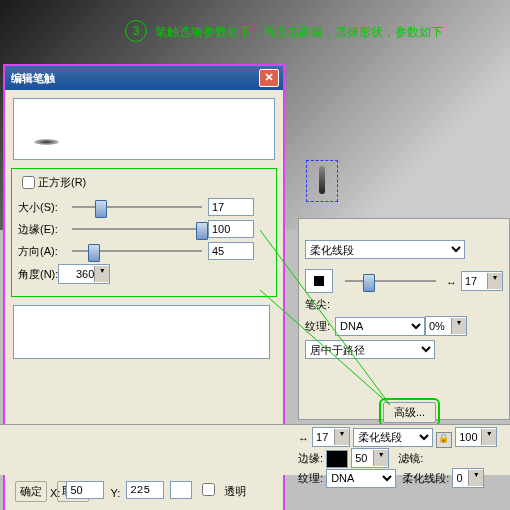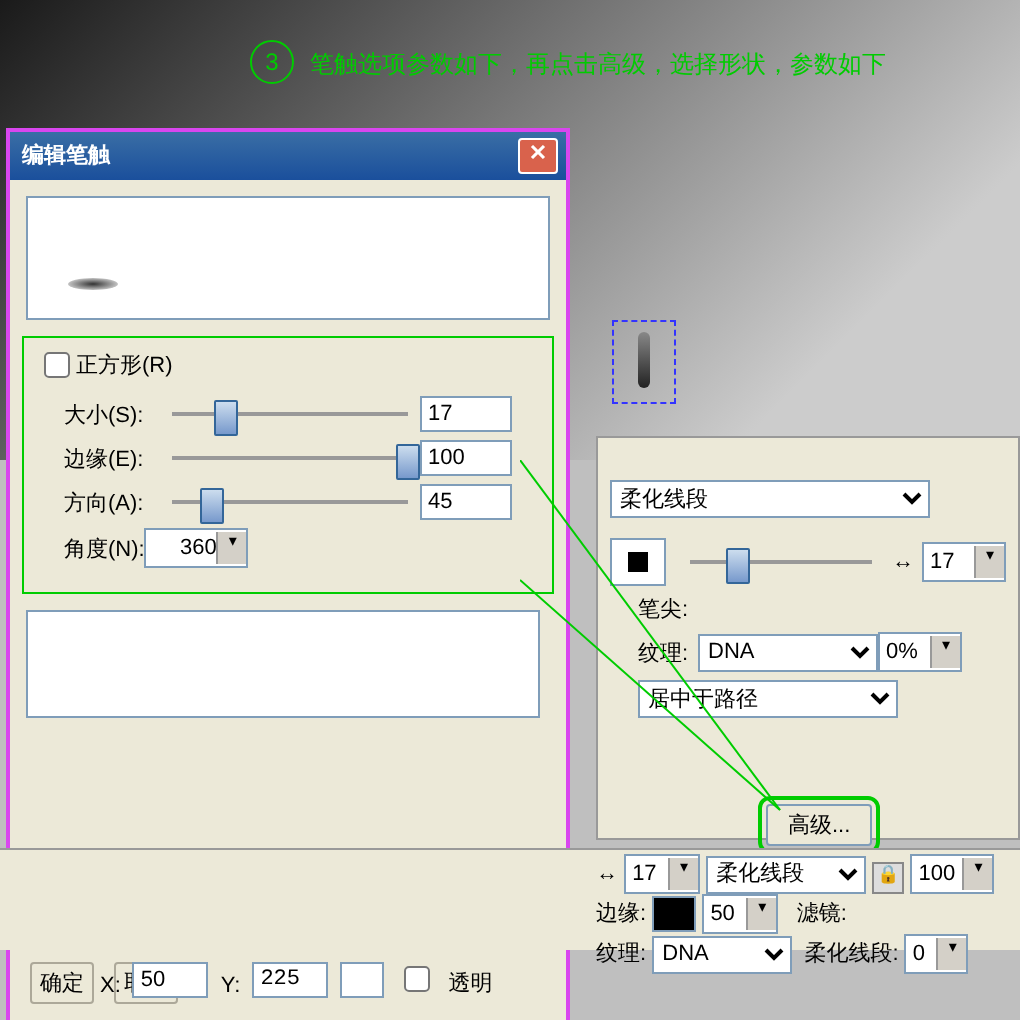--- a/index.html
+++ b/index.html
@@ -9,24 +9,24 @@
 .brush-icon{position:absolute;left:306px;top:160px;width:30px;height:40px;border:1px dashed #33f}
 .brush-icon::before{content:"";position:absolute;left:12px;top:5px;width:6px;height:28px;background:linear-gradient(#888,#222);border-radius:3px}
 .dialog{position:absolute;left:3px;top:64px;width:278px;height:444px;background:#ece9d8;border:2px solid #d946ef}
 .titlebar{height:24px;background:linear-gradient(#3a6ea5,#1a4f9c);color:#fff;padding-left:6px;line-height:24px;font-weight:bold;position:relative}
 .close-x{position:absolute;right:4px;top:3px;width:18px;height:16px;background:#d9624c;border:1px solid #fff;color:#fff;text-align:center;line-height:15px;font-weight:bold;border-radius:2px}
 .tabs{display:flex;padding:4px 4px 0 4px;border-bottom:1px solid #aca899}
 .tab{padding:3px 10px;background:#ece9d8;border:1px solid #aca899;border-bottom:none;margin-right:2px}
 .tab.active{background:#fff;position:relative;top:1px}
 .preview{margin:8px;width:260px;height:60px;background:#fff;border:1px solid #7f9db9}
 .preview::before{content:"";display:block;position:relative;left:20px;top:40px;width:25px;height:6px;background:radial-gradient(ellipse,#333,transparent);border-radius:50%}
-.green-frame{margin:2px 6px;border:1px solid #0c0;padding:4px 6px 8px 6px}
+.green-frame{margin:2px 6px;border:1px solid #0c0;padding:4px 22px 8px 6px}
 .chk{display:flex;align-items:center;margin-bottom:6px}
 .chk input{margin-right:3px}
-.row{display:flex;align-items:center;margin:4px 14px}
+.row{display:flex;align-items:center;margin:4px 0}
 .lbl{width:48px}
 .slider{flex:1;height:18px;position:relative;margin:0 6px}
 .slider-track{position:absolute;left:0;right:0;top:8px;height:2px;background:#999}
 .slider-thumb{position:absolute;top:2px;width:10px;height:16px;background:linear-gradient(#cde,#79c);border:1px solid #369;border-radius:1px}
 .num-input{width:38px;height:16px;border:1px solid #7f9db9;background:#fff;padding:0 3px;font-size:11px}
 .spin{width:50px;height:18px;border:1px solid #7f9db9;background:#fff;display:inline-flex;align-items:center}
 .spin-val{flex:1;padding-left:3px}
 .spin-btn{width:14px;height:16px;background:#d4d0c8;border-left:1px solid #999;font-size:8px;text-align:center}
 .angle-row{text-align:right;padding-right:4px}
 .textarea{margin:8px;width:255px;height:52px;background:#fff;border:1px solid #7f9db9}

